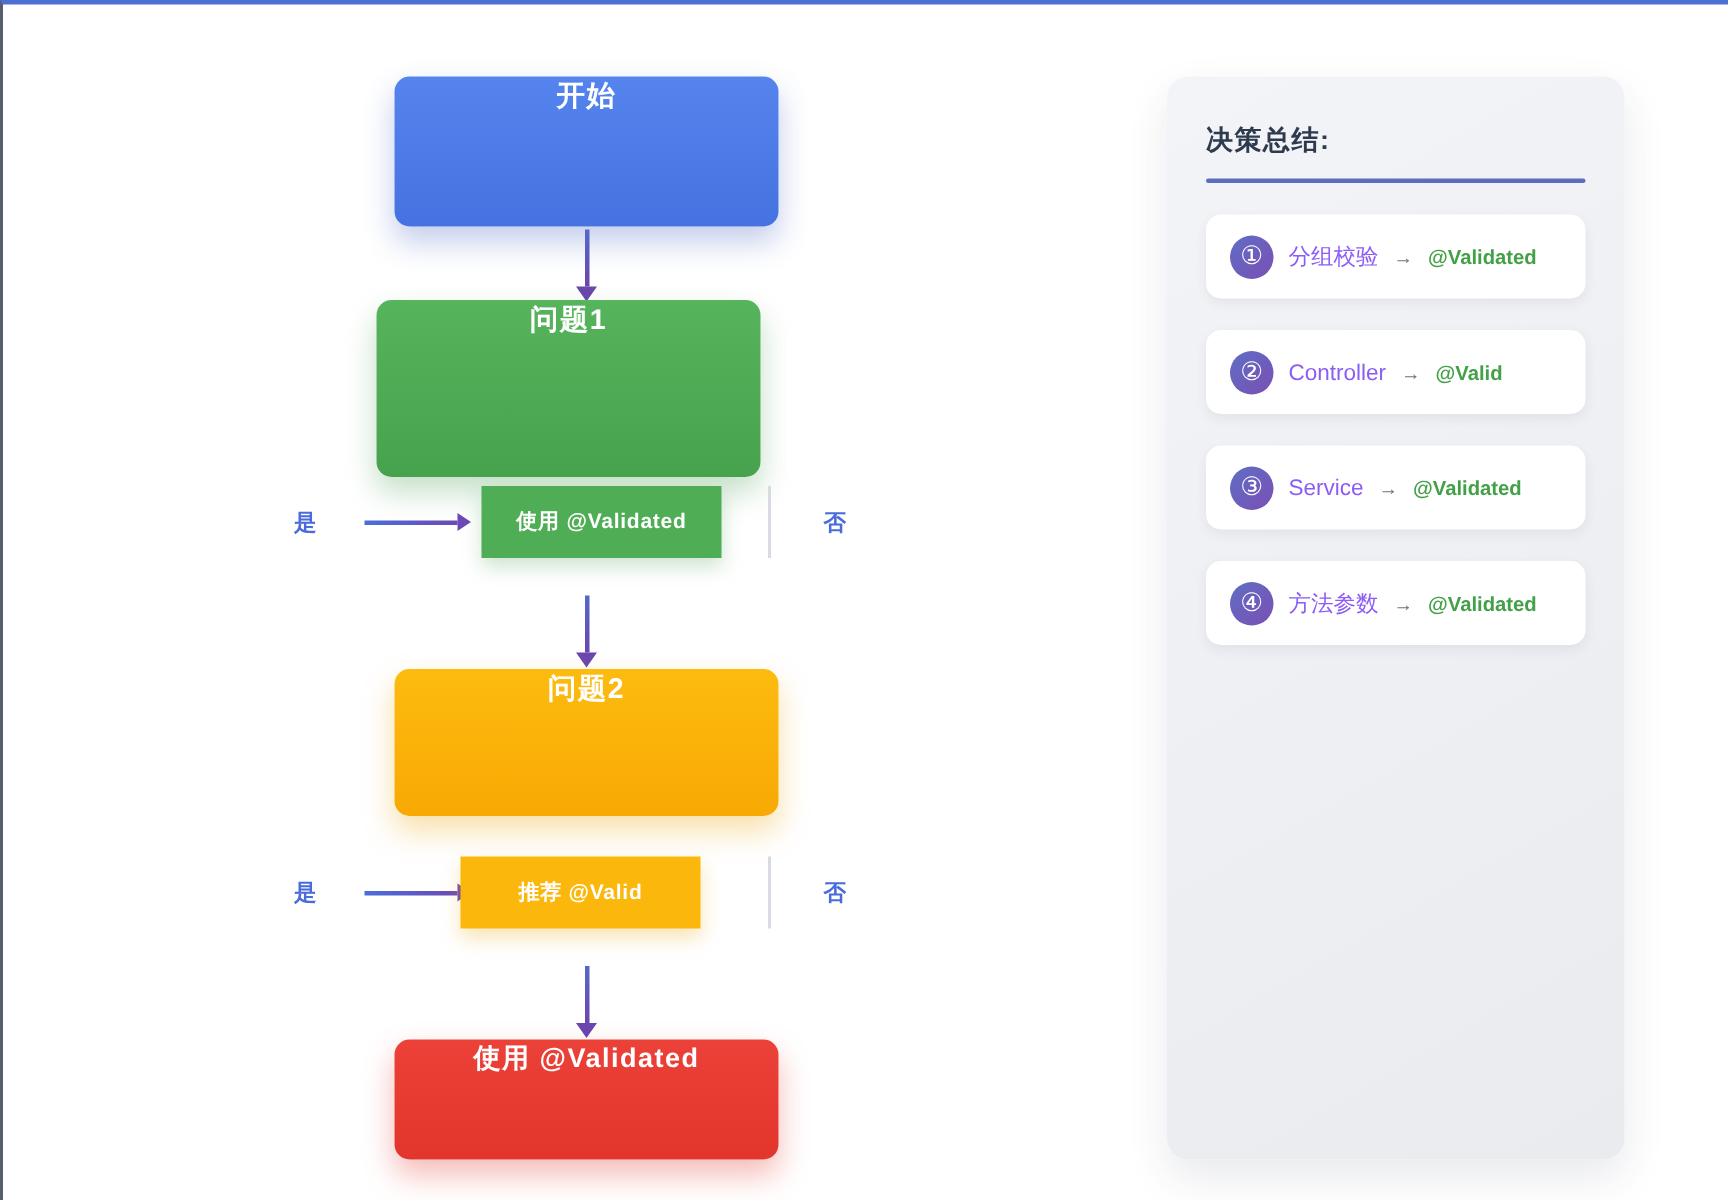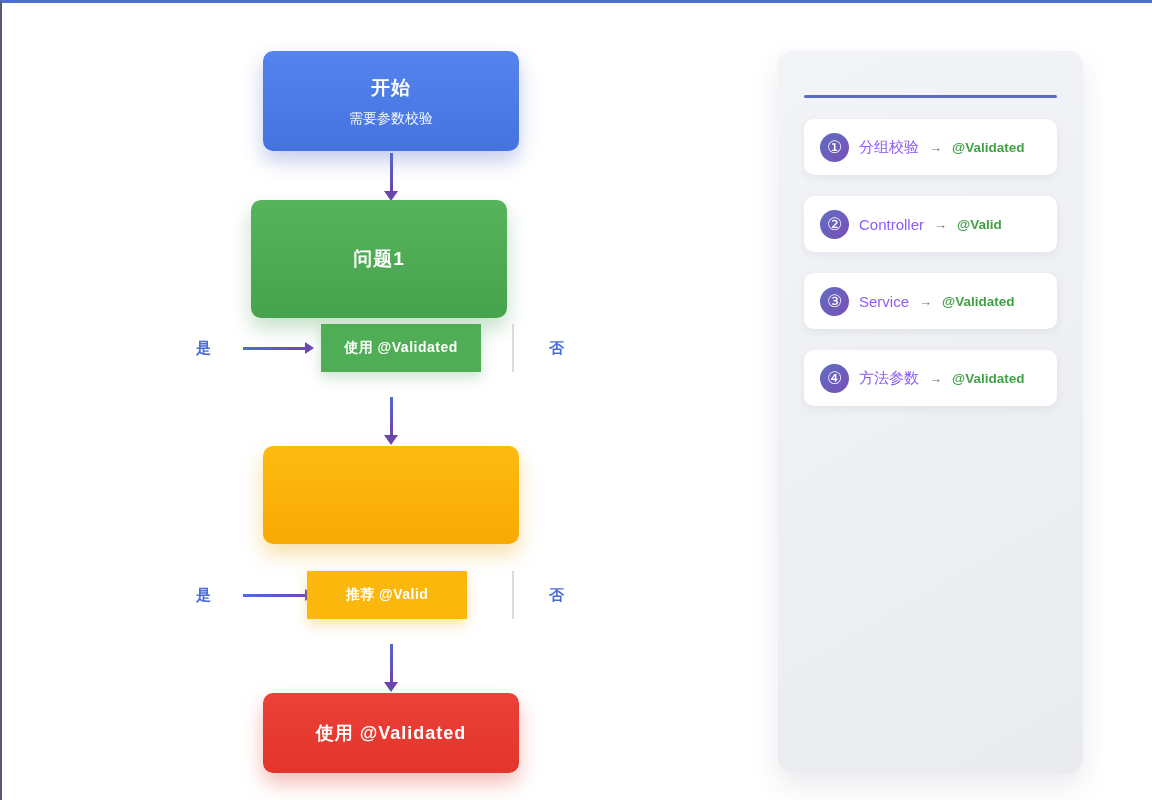--- a/index.html
+++ b/index.html
@@ -17,21 +17,21 @@
     background: #ffffff;
   }
 
   
   .node {
     position: absolute;
     width: 256px;
     border-radius: 10px;
     color: #ffffff;
     text-align: center;
-    display: flex; flex-direction: column; justify-content: center;
+    display: flex; flex-direction: column; 
     gap: 9px;
   }
   .node-title { font-size: 19px; font-weight: bold; letter-spacing: 1px; }
   .node-subtitle { font-size: 14px; color: rgba(255,255,255,0.95); }
   .node-start {
     left: 261px; top: 48px; height: 100px;
     background: linear-gradient(180deg, #5584ee, #4472e0);
     box-shadow: 0 10px 20px rgba(60, 90, 190, 0.30);
   }
   .node-q1 {
@@ -158,21 +158,20 @@
 </style>
 </head>
 <body>
 
 <div class="page">
 
   <div>
 
     <div class="node node-start">
       <div class="node-title">开始</div>
-      <div class="node-subtitle">需要参数校验</div>
     </div>
 
     <div class="varrow varrow1">
       <div class="line"></div>
       <div class="head"></div>
     </div>
 
     <div class="node node-q1">
       <div class="node-title">问题1</div>
     </div>
@@ -185,20 +184,21 @@
     <div class="result-box result-green">使用 @Validated</div>
     <div class="v-divider div1"></div>
     <span class="branch-label lbl-no1">否</span>
 
     <div class="varrow varrow2">
       <div class="line"></div>
       <div class="head"></div>
     </div>
 
     <div class="node node-q2">
+      <div class="node-title">问题2</div>
     </div>
 
     <span class="branch-label lbl-yes2">是</span>
     <div class="harrow harrow2">
       <div class="line"></div>
       <div class="head"></div>
     </div>
     <div class="result-box result-yellow">推荐 @Valid</div>
     <div class="v-divider div2"></div>
     <span class="branch-label lbl-no2">否</span>
@@ -208,20 +208,21 @@
       <div class="head"></div>
     </div>
 
     <div class="node node-final">
       <div class="node-title">使用 @Validated</div>
     </div>
 
   </div>
 
   <aside class="summary-panel">
+    <div class="summary-heading">决策总结:</div>
     <div class="heading-underline"></div>
 
     <div class="summary-card">
       <span class="badge">①</span>
       <span class="card-label">分组校验</span>
       <span class="card-arrow">→</span>
       <span class="card-value">@Validated</span>
     </div>
 
     <div class="summary-card">

